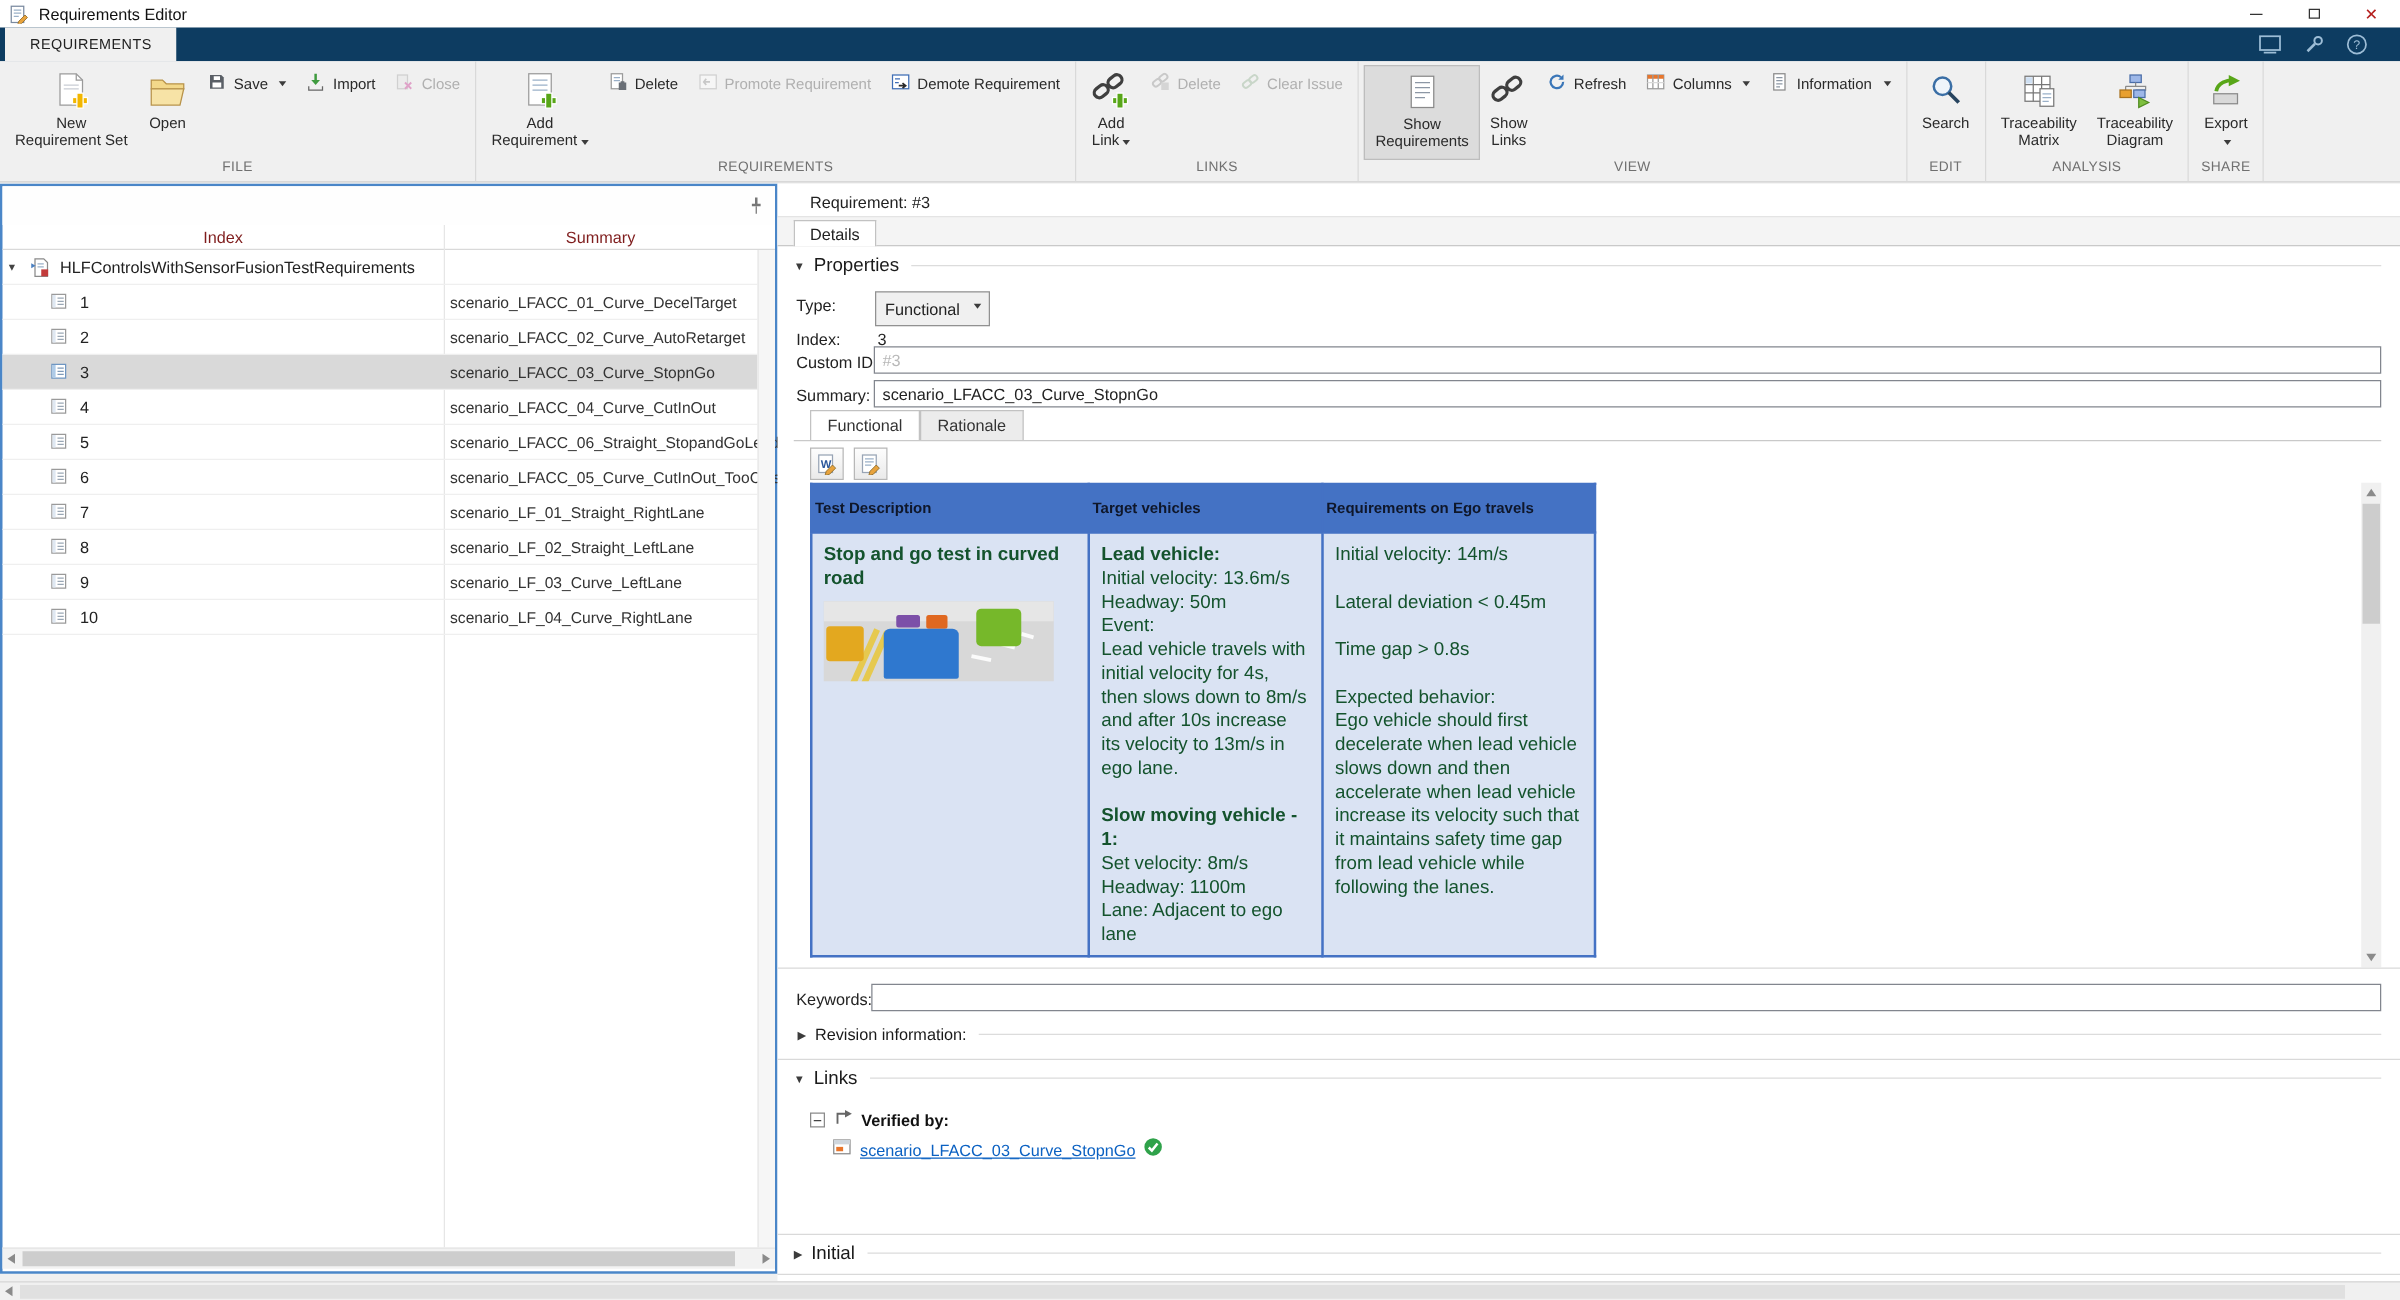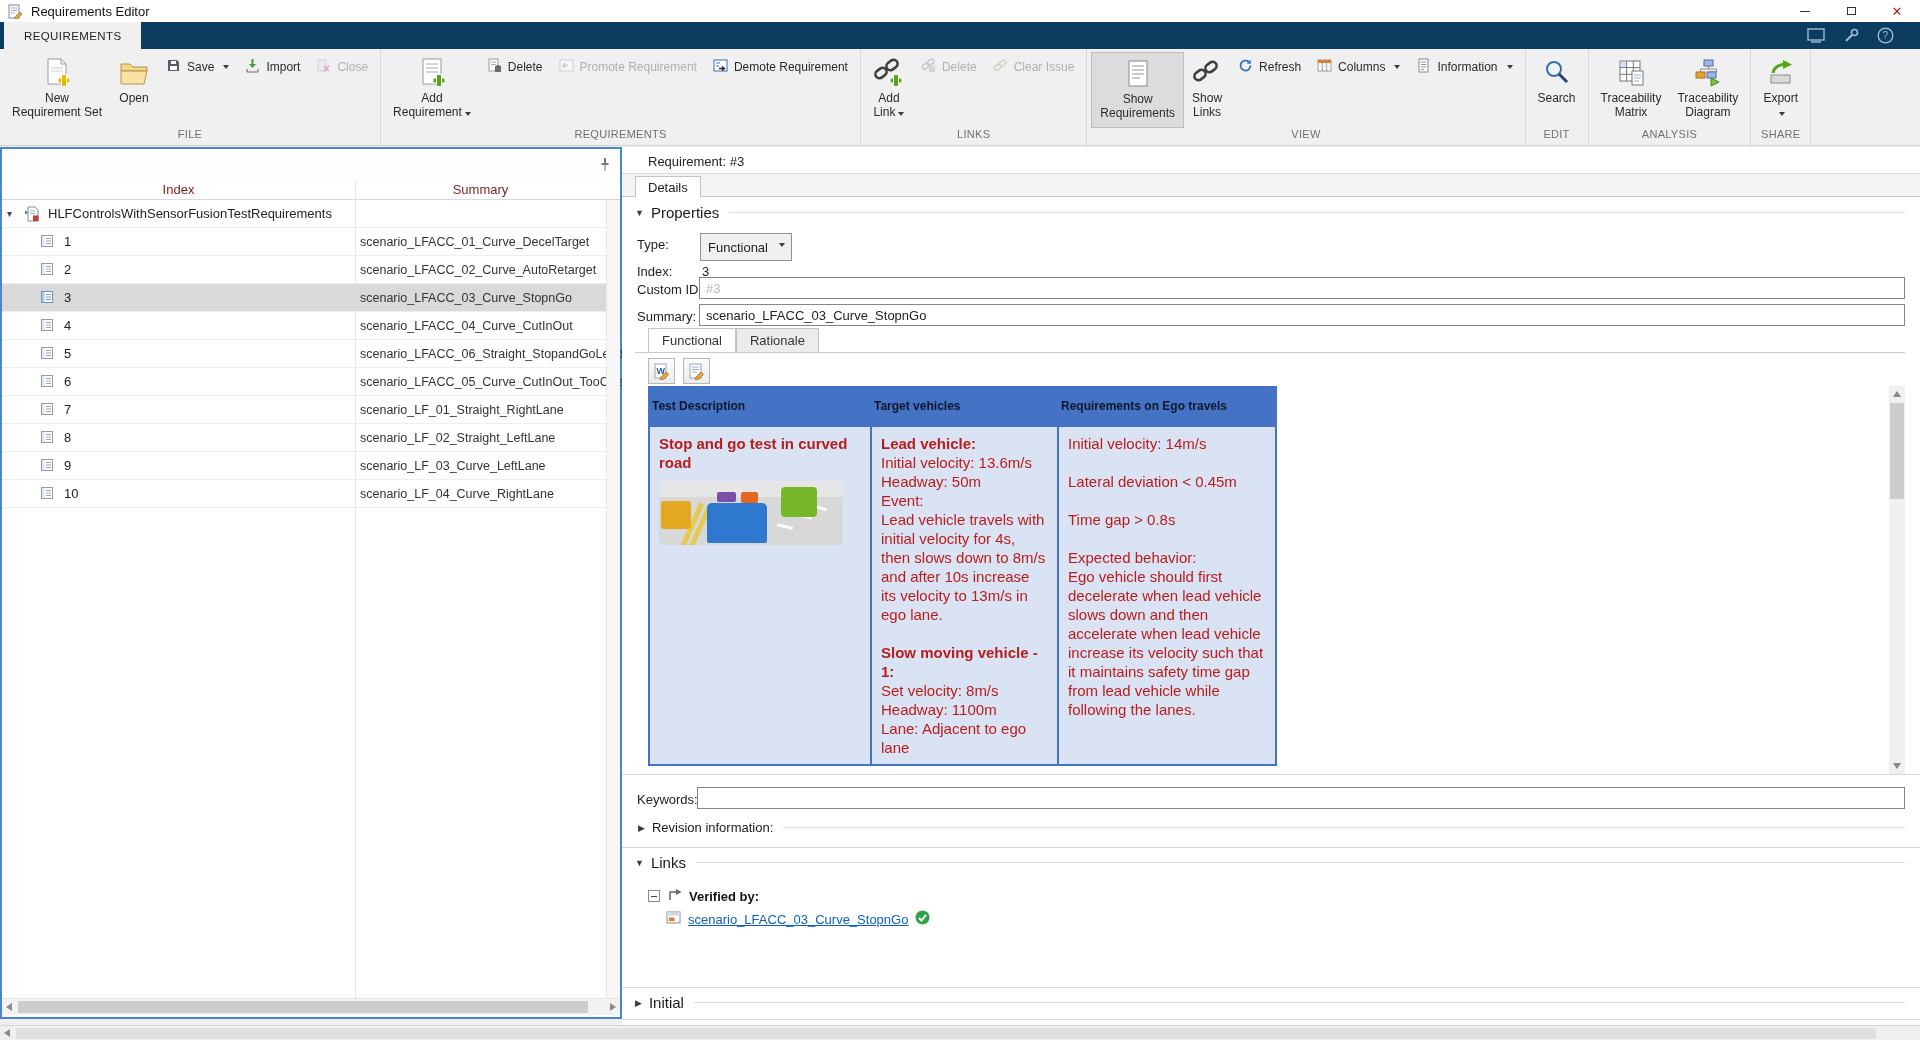--- a/index.html
+++ b/index.html
@@ -111,21 +111,21 @@
   .descregion { position:absolute; left:0; top:239px; width:1298px; height:388px; overflow:hidden; }
   .vscroll { position:absolute; left:1267px; top:0; width:16px; height:388px; background:#f0f0f0; }
   .varrow { position:absolute; left:4px; width:0; height:0; }
   .varrow.u { top:5px; border-left:4px solid transparent; border-right:4px solid transparent; border-bottom:6px solid #8a8a8a; }
   .varrow.d { bottom:5px; border-left:4px solid transparent; border-right:4px solid transparent; border-top:6px solid #8a8a8a; }
   .vthumb { position:absolute; left:1px; top:17px; width:14px; height:96px; background:#cdcdcd; }
 
   table.dtable { position:absolute; left:26px; top:0; border-collapse:collapse; table-layout:fixed; }
   .dtable th, .dtable td { border:2px solid #4472c4; vertical-align:top; text-align:left; }
   .dtable th { background:#4472c4; color:#0f172a; font-size:12px; padding:7px 2px; line-height:23px; }
-  .dtable td { background:#dae3f3; color:#b91c1c; font-size:15px; line-height:19px; padding:7px 9px; }
+  .dtable td { background:#dae3f3; color:#14532d; font-size:15px; line-height:19px; padding:7px 9px; }
   .dtable .b { font-weight:bold; }
   .gap { height:19px; }
 
   .thumb { position:relative; width:184px; height:64px; background:#d8d8d8; margin-top:9px; overflow:hidden; }
   .thumb .sky { position:absolute; left:0; top:0; width:184px; height:16px; background:#e6e6e6; }
   .thumb .yline { position:absolute; width:5px; height:60px; background:#e6c94f; transform:rotate(24deg); }
   .thumb .dash { position:absolute; height:3px; background:#fbfbfb; }
   .thumb .veh { position:absolute; }
 
   .linkrow { position:absolute; display:flex; align-items:center; gap:7px; }

